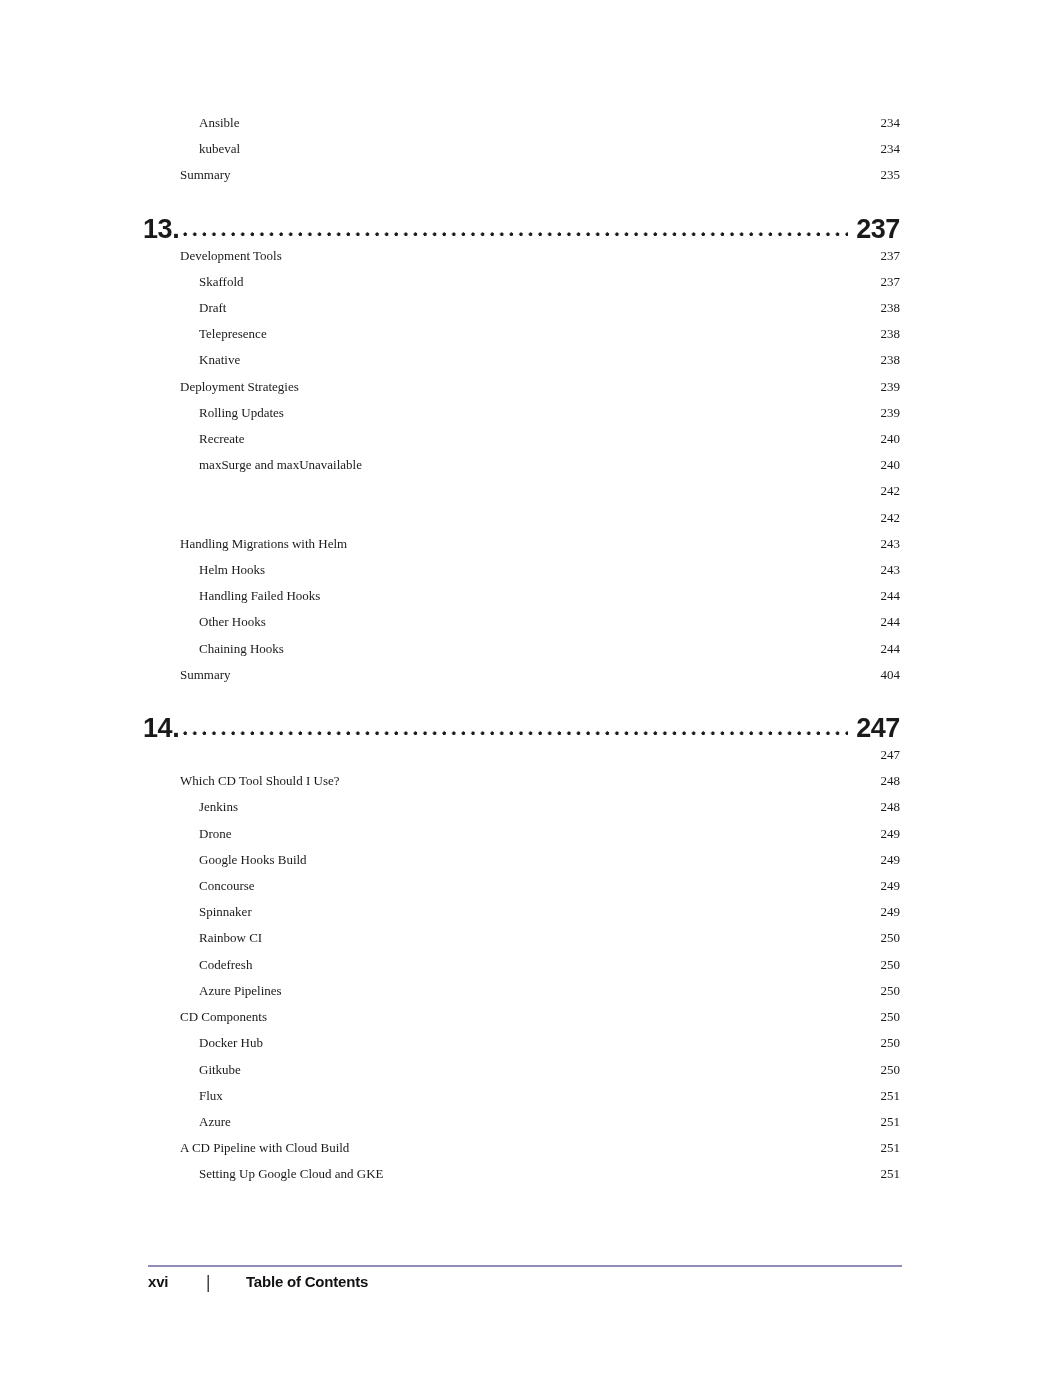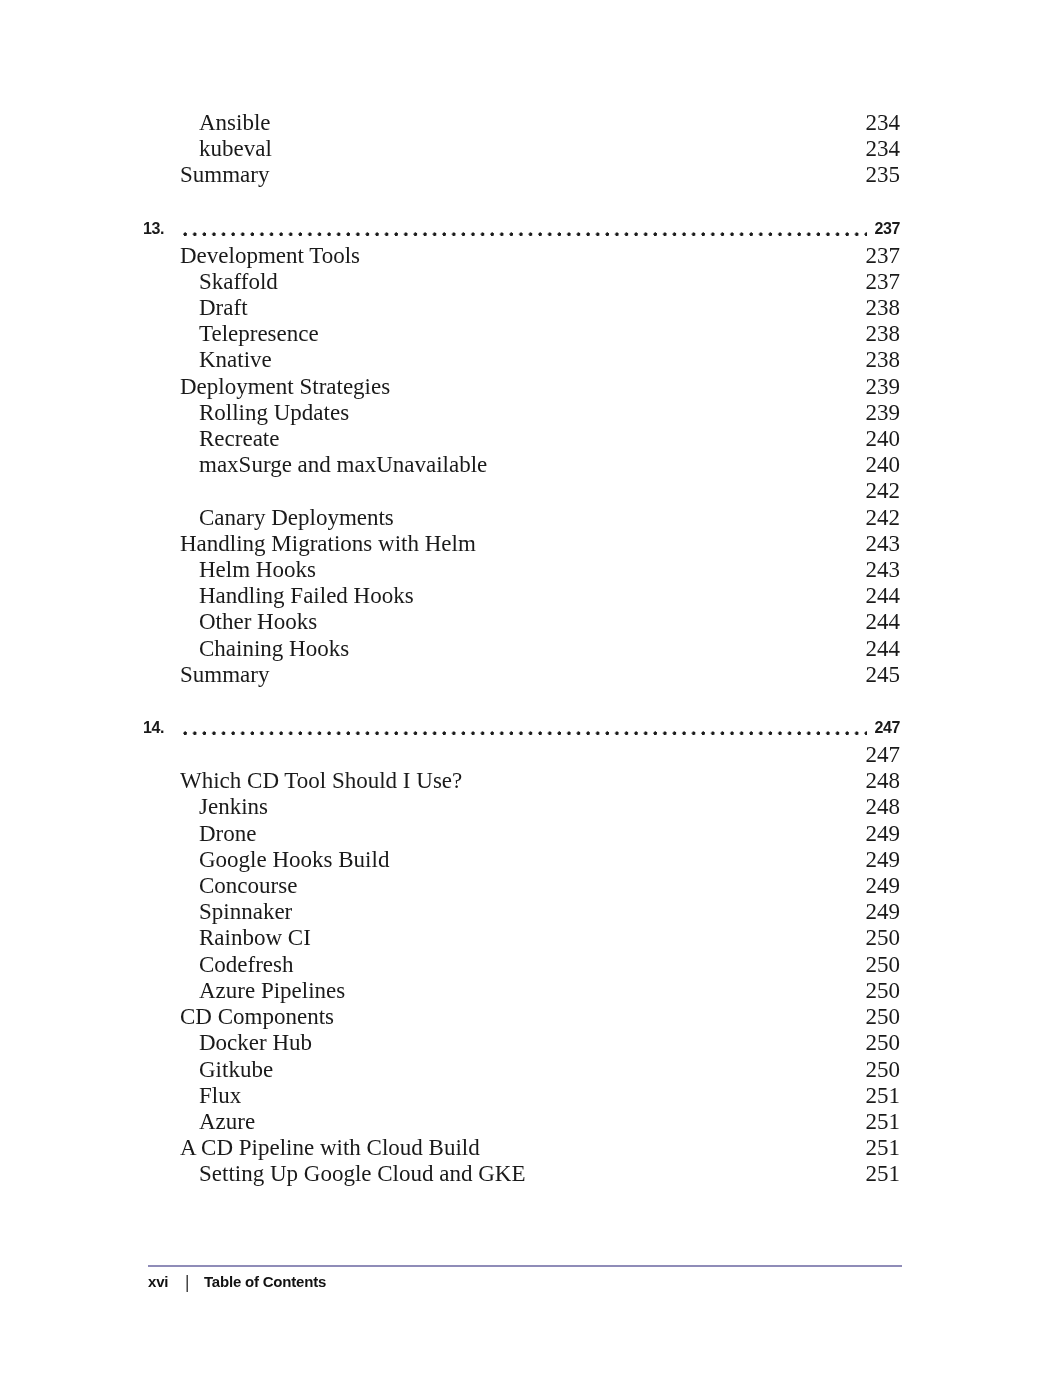--- a/index.html
+++ b/index.html
@@ -18,35 +18,35 @@
     left: 143px;
     top: 110px;
     width: 757px;
   }
 
   
   .toc-row {
     display: flex;
     align-items: flex-end;
     line-height: 26.2px;
-    font-size: 23px;
+    font-size: 13px;
     white-space: nowrap;
   }
   .toc-row .entry-label.lvl1 { padding-left: 37px; }
   .toc-row .entry-label.lvl2 { padding-left: 56px; }
   .toc-row .spacer { flex: 1; }
   .toc-row .entry-page { text-align: right; }
 
   
   .chapter-row {
     display: flex;
     align-items: flex-end;
     font-family: "Liberation Sans", sans-serif;
     font-weight: bold;
-    font-size: 16px;
+    font-size: 27px;
     line-height: 28px;
     letter-spacing: -0.4px;
     margin-top: 26px;
     white-space: nowrap;
   }
   .chapter-row .chapter-number {
     width: 37px;
     flex: 0 0 37px;
   }
   .chapter-row .dot-leader {
@@ -73,20 +73,21 @@
     position: absolute;
     left: 148px;
     top: 1273px;
     font-family: "Liberation Sans", sans-serif;
     font-weight: bold;
     font-size: 15px;
     letter-spacing: -0.2px;
     color: #111;
     display: flex;
     align-items: baseline;
+    gap: 21px;
   }
   .footer-text .footer-separator {
     margin: 0 15px 0 17px;
     font-weight: normal;
     transform: scaleY(1.25);
     display: inline-block;
   }
 </style>
 </head>
 <body>
@@ -170,21 +171,20 @@
     <span class="entry-page">240</span>
   </div>
 
 
   <div class="toc-row">
     <span class="spacer"></span>
     <span class="entry-page">242</span>
   </div>
 
   <div class="toc-row">
-    <span class="entry-label lvl2">Canary Deployments</span>
     <span class="spacer"></span>
     <span class="entry-page">242</span>
   </div>
 
   <div class="toc-row">
     <span class="entry-label lvl1">Handling Migrations with Helm</span>
     <span class="spacer"></span>
     <span class="entry-page">243</span>
   </div>
 
@@ -208,21 +208,21 @@
 
   <div class="toc-row">
     <span class="entry-label lvl2">Chaining Hooks</span>
     <span class="spacer"></span>
     <span class="entry-page">244</span>
   </div>
 
   <div class="toc-row">
     <span class="entry-label lvl1">Summary</span>
     <span class="spacer"></span>
-    <span class="entry-page">245</span>
+    <span class="entry-page">404</span>
   </div>
 
   <div class="chapter-row">
     <span class="chapter-number">14.</span>
     <span class="dot-leader"></span>
     <span class="chapter-page">247</span>
   </div>
 
   <div class="toc-row">
     <span class="spacer"></span>

